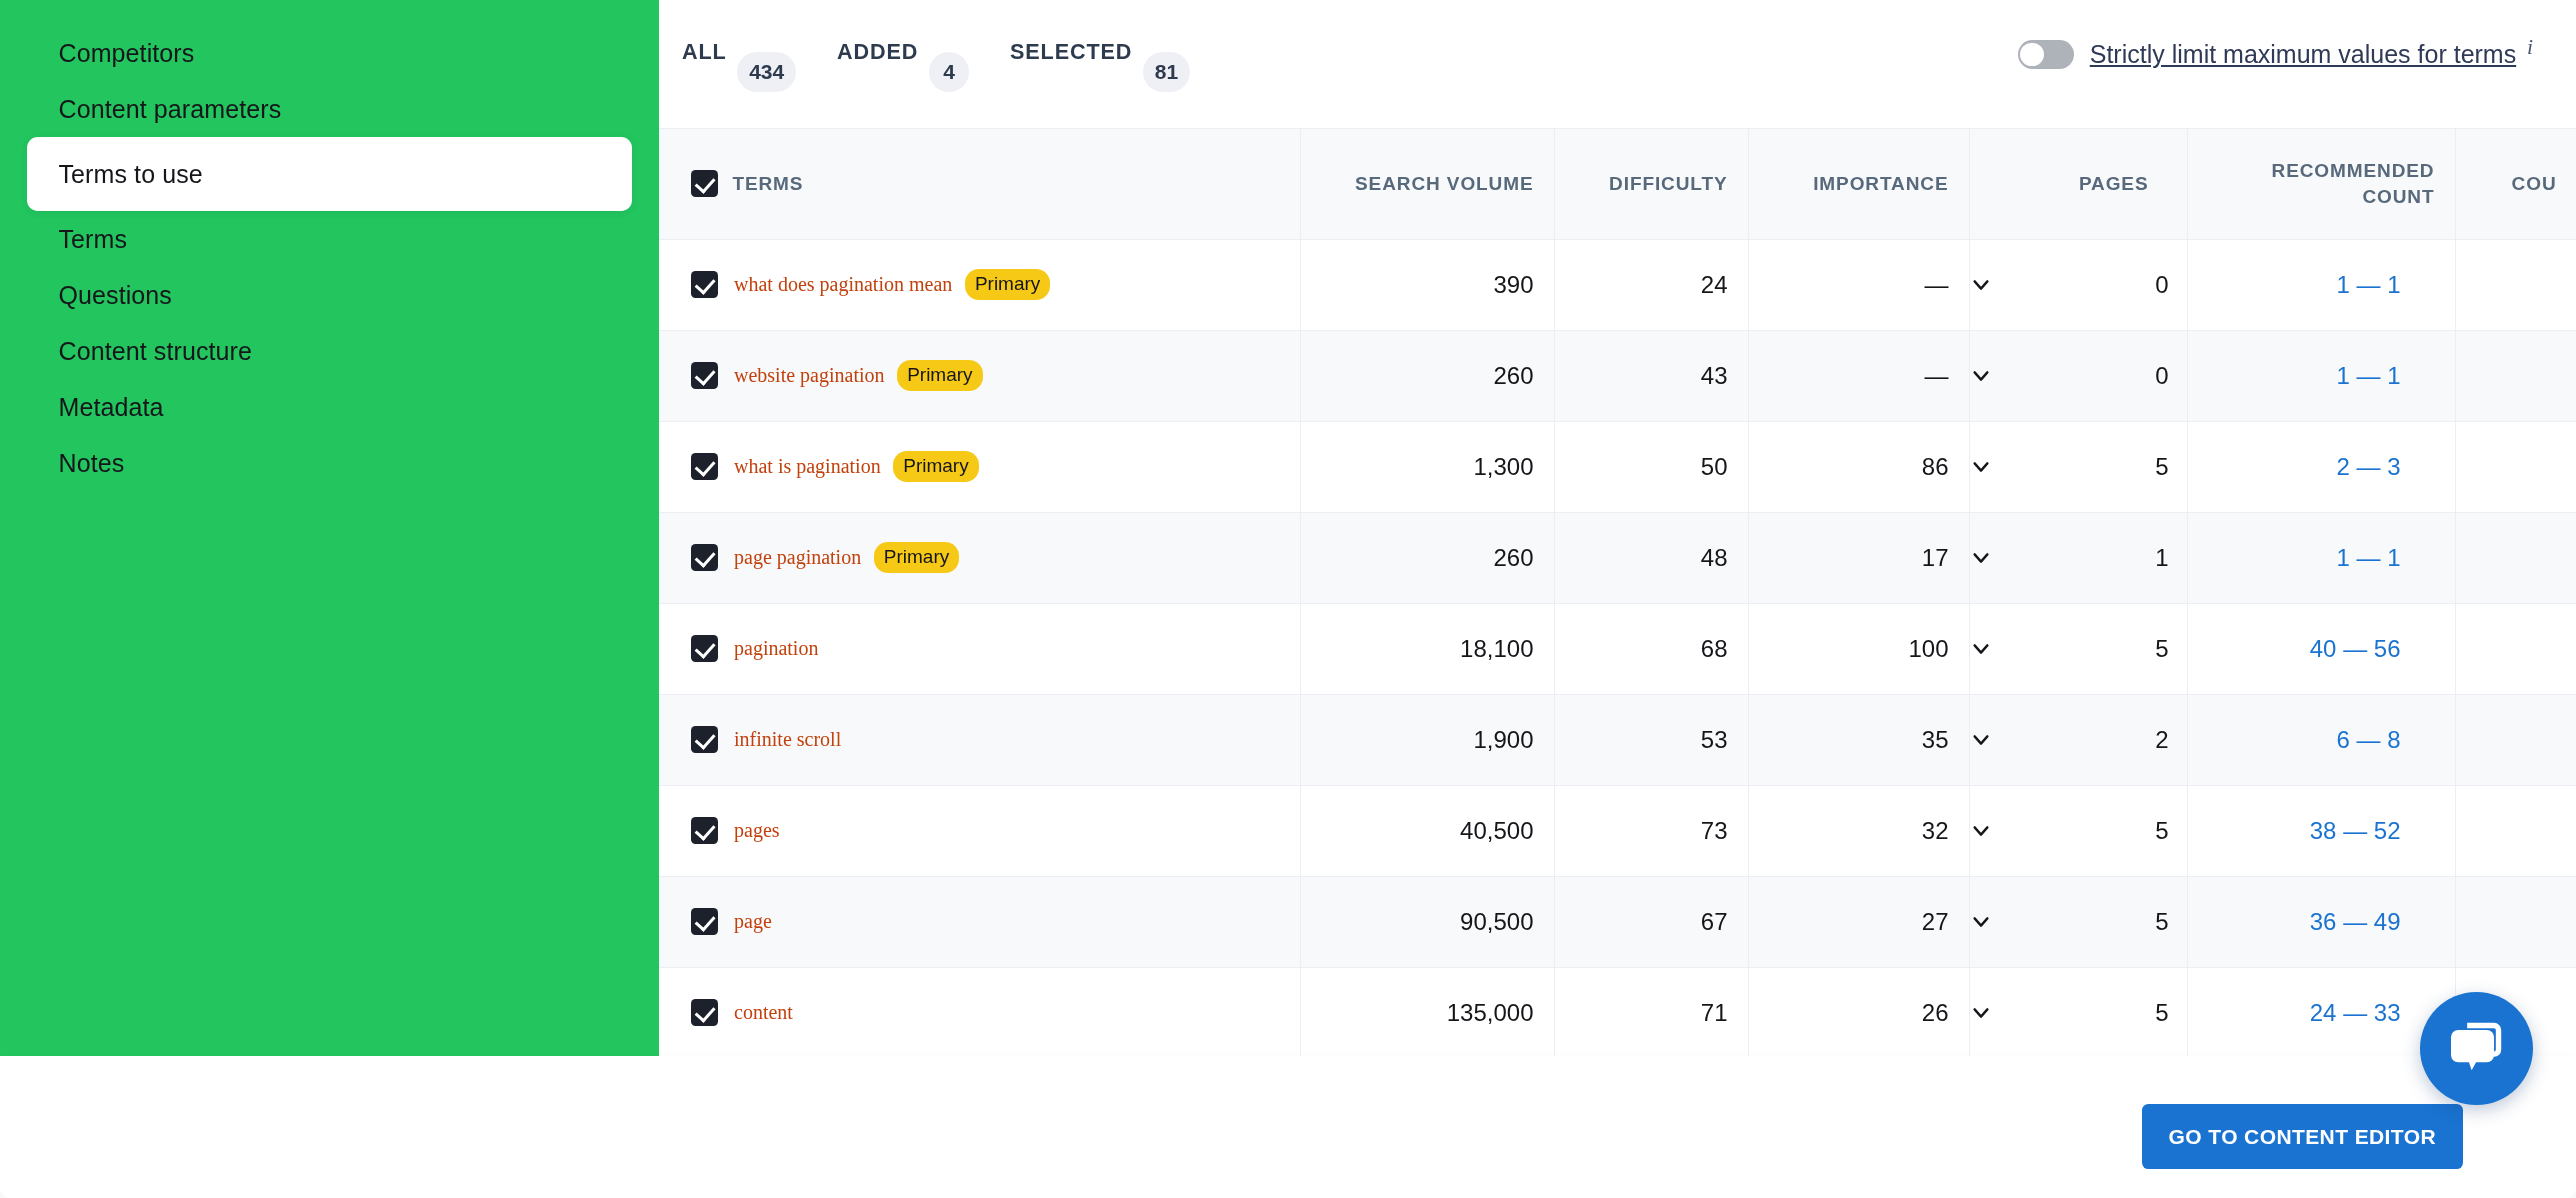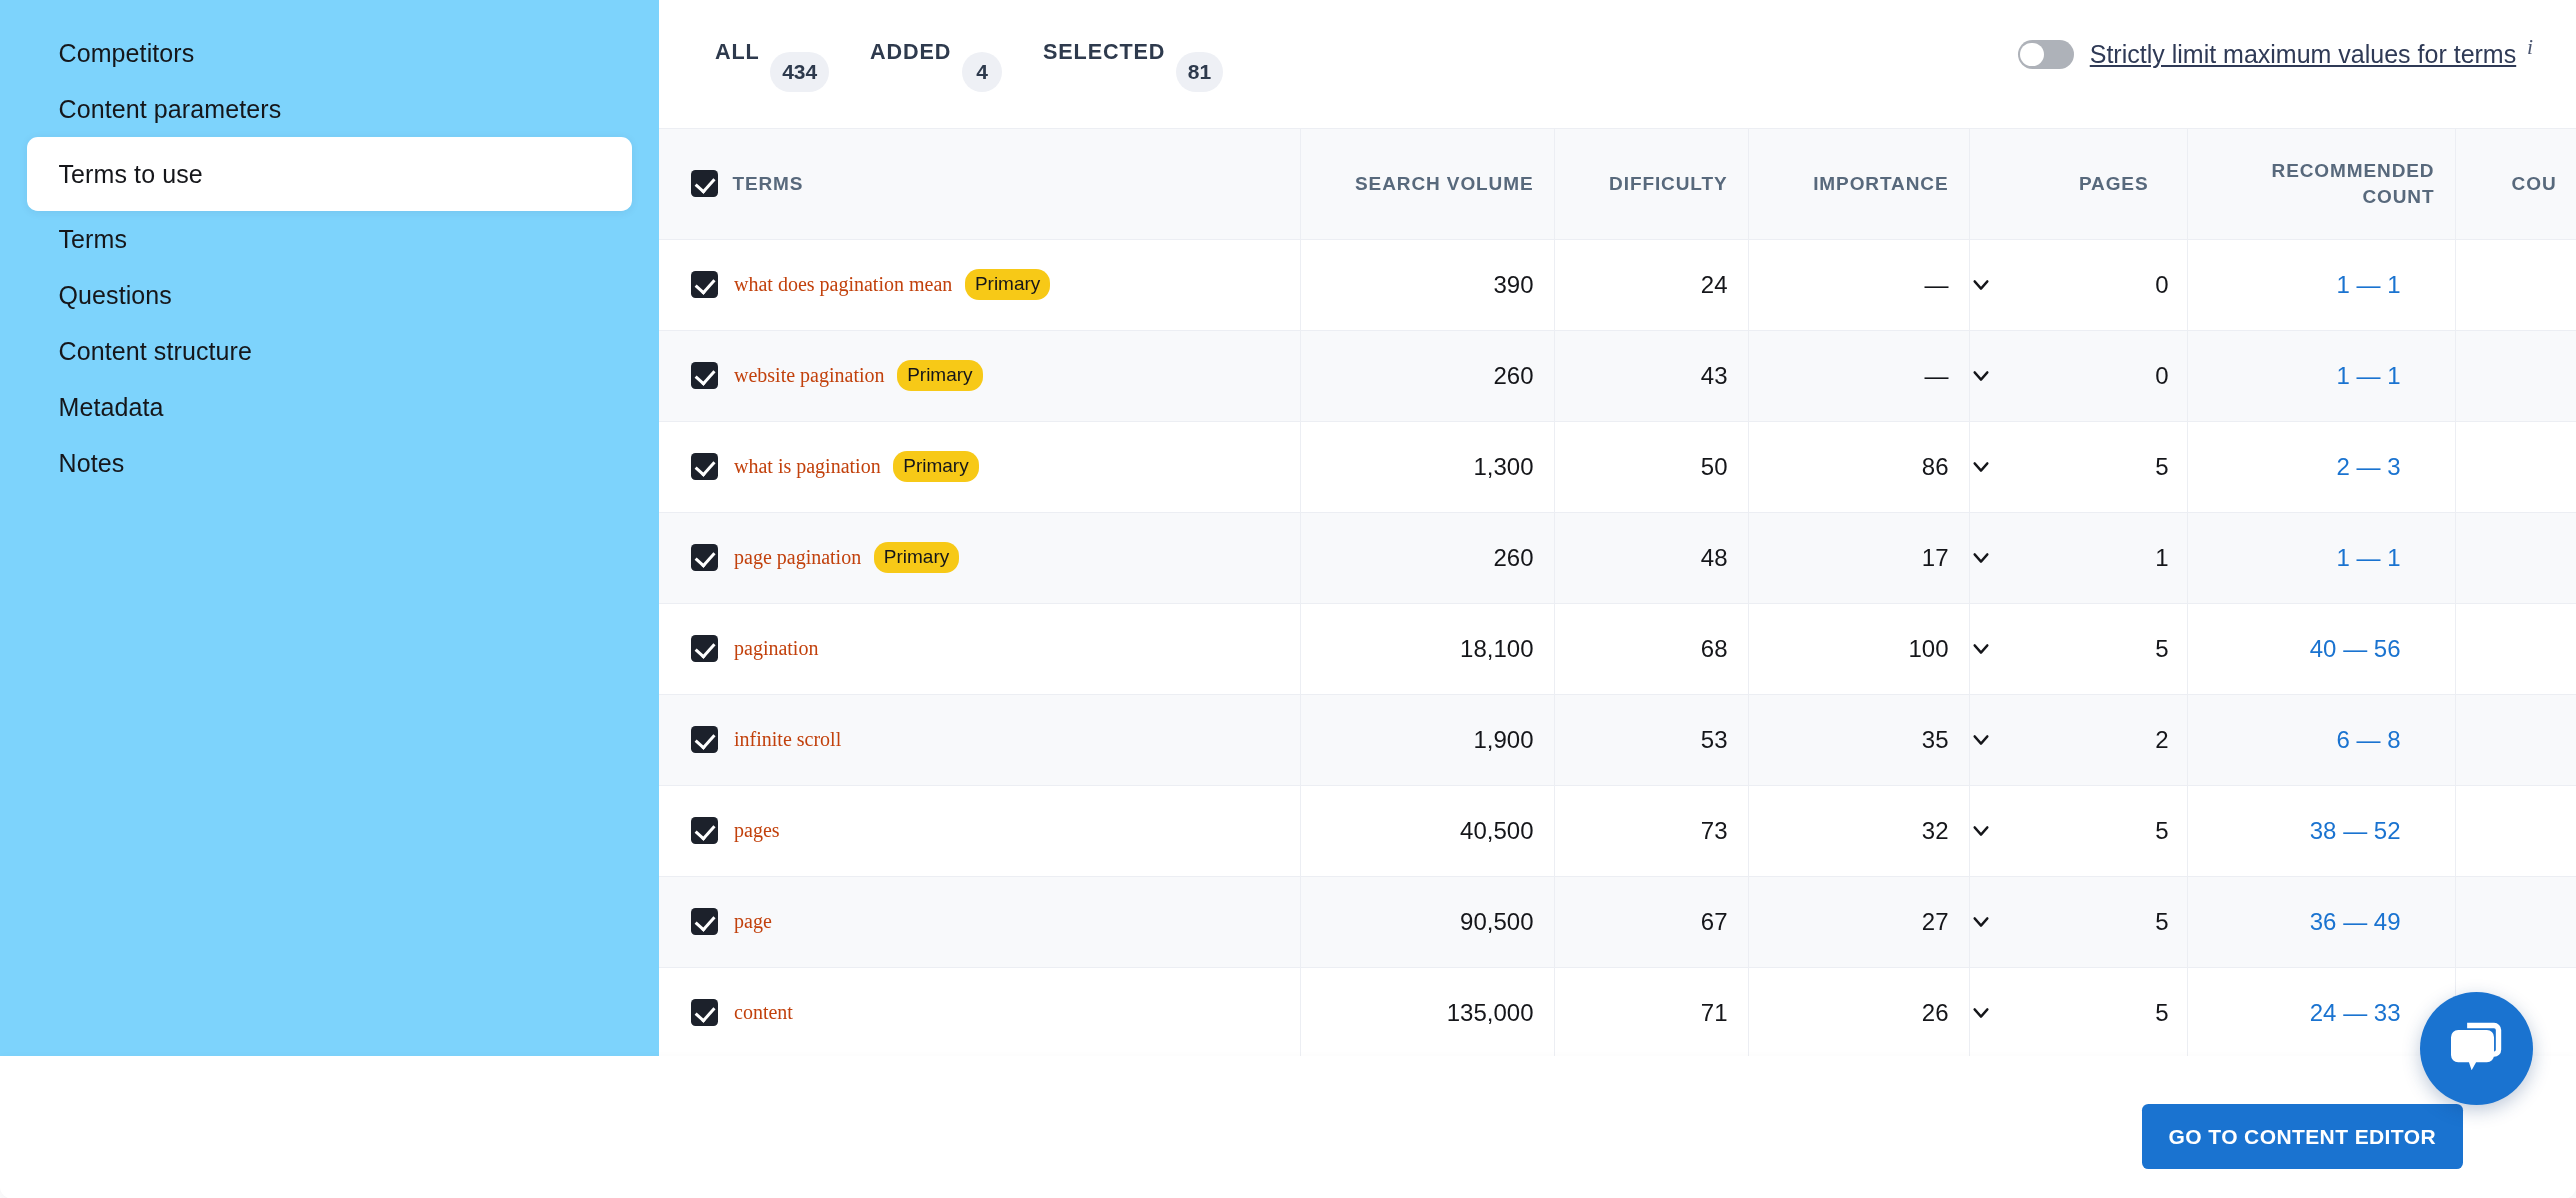--- a/index.html
+++ b/index.html
@@ -8,21 +8,21 @@
     background: #ffffff;
     font-family: "Liberation Sans", sans-serif;
     overflow: hidden;
   }
   #root { position: relative; width: 2576px; height: 1199px; background:#ffffff; }
 
   
   .sidebar {
     position: absolute; left: 0; top: 0;
     width: 659px; height: 1056px;
-    background: #7dd3fc;
+    background: #22c55e;
     padding-top: 25px;
   }
   .side-item {
     position: relative;
     height: 56px;
     margin: 0 27px 0 27px;
     display: flex; align-items: center;
     padding-left: 31.5px;
     border-radius: 9px;
     font-size: 25px;
@@ -44,21 +44,21 @@
     width: 1917px; height: 1056px;
     background: #ffffff;
   }
 
   
   .tabbar {
     position: relative;
     height: 129px;
     border-bottom: 1.8px solid #eceef3;
     display: flex; align-items: flex-start;
-    padding-left: 56px; padding-top: 34px;
+    padding-left: 23px; padding-top: 34px;
   }
   .tab {
     display: flex; align-items: center;
     height: 36px;
     margin-right: 41px;
     cursor: pointer;
   }
   .tab-label {
     font-size: 21.6px; font-weight: 700;
     letter-spacing: 0.9px;

